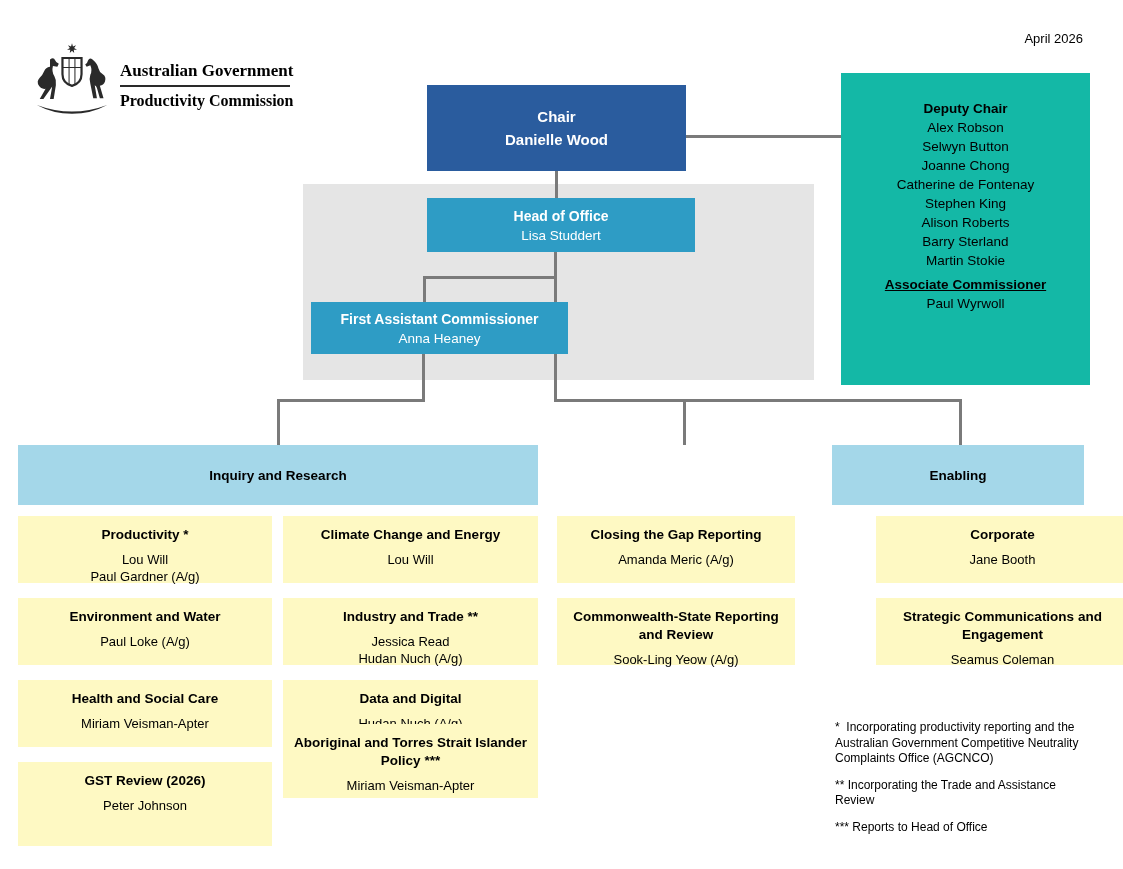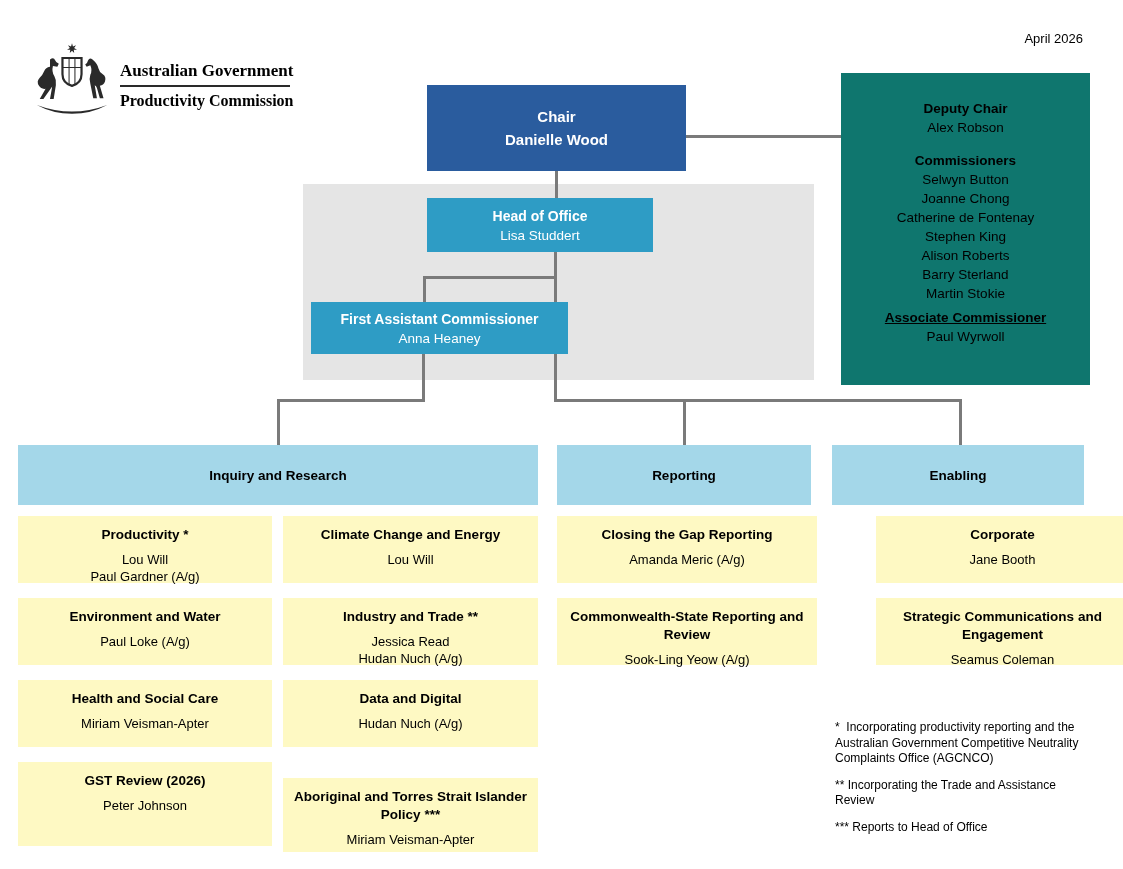--- a/index.html
+++ b/index.html
@@ -11,58 +11,58 @@
   .arms{left:28px;top:40px;width:88px;height:80px;z-index:2;}
   .logo-text{left:120px;top:61px;width:170px;z-index:2;}
   .logo-line1{font-family:"Liberation Serif",serif;font-weight:bold;font-size:17px;line-height:20px;white-space:nowrap;}
   .logo-divider{border-top:2px solid #2a2a2a;margin:4px 0 4px;}
   .logo-line2{font-family:"Liberation Serif",serif;font-weight:bold;font-size:16px;line-height:19px;white-space:nowrap;}
 
   .date{right:40px;top:31px;font-size:13px;z-index:2;}
 
   
   .gray-panel{left:303px;top:184px;width:511px;height:196px;background:#E5E5E5;z-index:0;}
-  .deputy{left:841px;top:73px;width:249px;height:312px;background:#0f766e;text-align:center;
+  .deputy{left:841px;top:73px;width:249px;height:312px;background:#14b8a6;text-align:center;
           font-size:13.5px;line-height:19px;padding-top:26px;box-sizing:border-box;z-index:2;}
   .dp-label{font-weight:bold;}
   .gap-md{margin-top:14px;}
   .gap-sm{margin-top:5px;text-decoration:underline;}
 
   
   .connector{background:#7A7A7A;z-index:1;}
 
   
   .exec{display:flex;flex-direction:column;align-items:center;justify-content:center;
         color:#fff;text-align:center;z-index:2;}
   .chair{left:427px;top:85px;width:259px;height:86px;background:#2A5C9E;font-size:15px;line-height:23px;font-weight:bold;}
-  .hoo{left:427px;top:198px;width:226px;height:54px;background:#2E9CC5;}
+  .hoo{left:427px;top:198px;width:268px;height:54px;background:#2E9CC5;}
   .fac{left:311px;top:302px;width:257px;height:52px;background:#2E9CC5;}
   .exec .e-title{font-weight:bold;font-size:14px;line-height:20px;}
   .exec .e-name{font-size:13.5px;line-height:19px;}
 
   
   .group-header{top:445px;height:60px;background:#A4D7E9;display:flex;align-items:center;justify-content:center;
                 font-weight:bold;font-size:13.5px;z-index:2;}
   .gh-inquiry{left:18px;width:520px;}
   .gh-reporting{left:557px;width:254px;}
   .gh-enabling{left:832px;width:252px;}
 
   
   .division{background:#fef9c3;box-sizing:border-box;padding-top:10px;text-align:center;z-index:2;}
   .division .d-title{font-weight:bold;font-size:13.5px;line-height:18px;margin:0 10px 7px;}
   .division .d-name{font-size:13px;line-height:17px;}
   .c1{left:18px;width:254px;}
   .c2{left:283px;width:255px;}
-  .c3{left:557px;width:260px;}
+  .c3{left:557px;width:238px;}
   .c4{left:832px;width:253px;margin-left:44px;}
   .r1{top:516px;height:67px;}
   .r2{top:598px;height:67px;}
   .r3{top:680px;height:67px;}
   .r4{top:762px;height:84px;}
-  .r4t{top:778px;height:74px;}
+  .r4t{top:724px;height:74px;}
 
   
   .footnotes{left:835px;top:720px;width:258px;font-size:12px;line-height:15.5px;z-index:2;}
   .footnote{margin:0 0 11px;white-space:pre-wrap;}
 </style>
 </head>
 <body>
 
 <div class="page">
 
@@ -101,21 +101,20 @@
   <div class="abs connector" style="left:959px;top:399px;width:3px;height:46px;"></div>
 
   <div class="abs exec chair">
     <div>Chair</div>
     <div>Danielle Wood</div>
   </div>
 
   <div class="abs deputy">
     <div class="dp-label">Deputy Chair</div>
     <div>Alex Robson</div>
-    <div class="dp-label gap-md">Commissioners</div>
     <div>Selwyn Button</div>
     <div>Joanne Chong</div>
     <div>Catherine de Fontenay</div>
     <div>Stephen King</div>
     <div>Alison Roberts</div>
     <div>Barry Sterland</div>
     <div>Martin Stokie</div>
     <div class="dp-label gap-sm">Associate Commissioner</div>
     <div>Paul Wyrwoll</div>
   </div>
@@ -124,21 +123,20 @@
     <div class="e-title">Head of Office</div>
     <div class="e-name">Lisa Studdert</div>
   </div>
 
   <div class="abs exec fac">
     <div class="e-title">First Assistant Commissioner</div>
     <div class="e-name">Anna Heaney</div>
   </div>
 
   <div class="abs group-header gh-inquiry">Inquiry and Research</div>
-  <div class="abs group-header gh-reporting">Reporting</div>
   <div class="abs group-header gh-enabling">Enabling</div>
 
   <div class="abs division c1 r1">
     <div class="d-title">Productivity *</div>
     <div class="d-name">Lou Will</div>
     <div class="d-name">Paul Gardner (A/g)</div>
   </div>
   <div class="abs division c2 r1">
     <div class="d-title">Climate Change and Energy</div>
     <div class="d-name">Lou Will</div>

